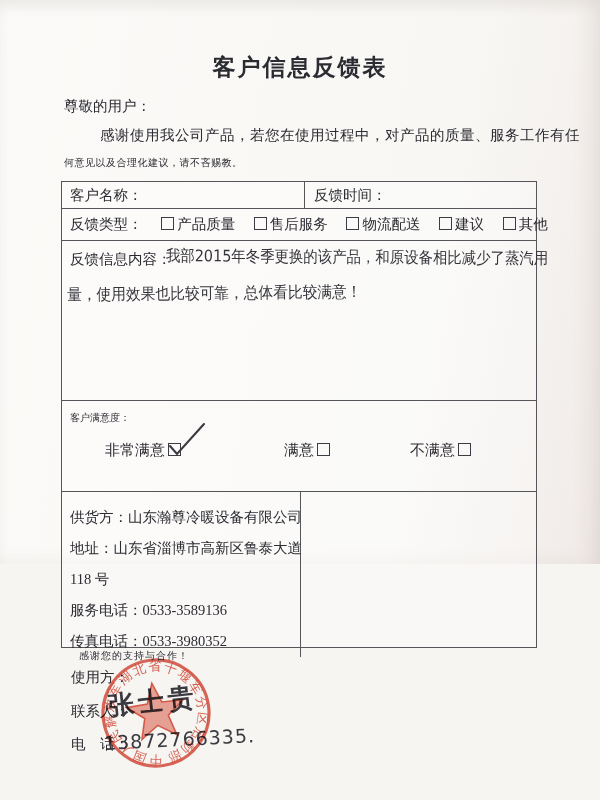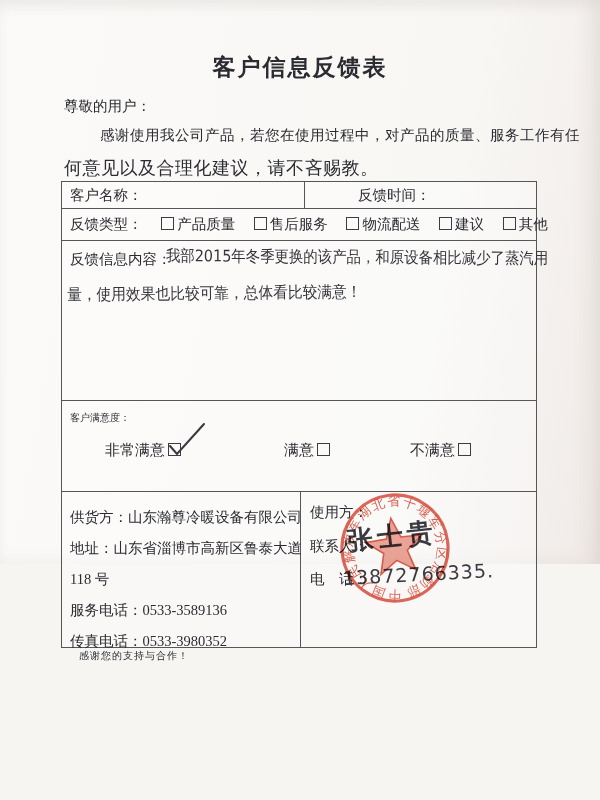--- a/index.html
+++ b/index.html
@@ -14,32 +14,32 @@
     position:relative;width:600px;height:564px;
     background:linear-gradient(100deg,#fbfaf8 0%,#f8f7f4 70%,#f1ece9 97%,#eee7e4 100%);
     box-shadow:inset -10px 0 18px rgba(170,150,140,.14), inset 0 8px 12px rgba(0,0,0,.03);
   }
   .title{
     position:absolute;top:52px;left:0;width:100%;
     text-align:center;font-size:23px;font-weight:bold;letter-spacing:2px;margin:0;
   }
   .salutation{position:absolute;left:64px;top:97px;font-size:14.5px;}
   .intro1{position:absolute;left:100px;top:126px;font-size:14.5px;letter-spacing:.5px;}
-  .intro2{position:absolute;left:64px;top:156px;font-size:18px;letter-spacing:.5px;}
+  .intro2{position:absolute;left:64px;top:156px;font-size:10px;letter-spacing:.5px;}
   .tbl{
     position:absolute;left:61px;top:181px;width:476px;height:467px;
     border:1px solid #55555a;box-sizing:border-box;background:rgba(255,255,255,.35);
   }
   .row{position:relative;box-sizing:border-box;border-bottom:1px solid #55555a;width:100%;}
   .row:last-child{border-bottom:none;}
-  .r1{height:27px;display:flex;gap:44px;}
+  .r1{height:27px;display:flex;}
   .r2{height:32px;}
   .r3{height:160px;}
   .r4{height:91px;}
-  .r5{height:155px;display:flex;}
+  .r5{height:155px;display:flex;flex-direction:column;}
   .cell{box-sizing:border-box;}
   .c-name{width:243px;border-right:1px solid #55555a;padding:4px 8px;font-size:14.5px;}
   .c-time{flex:1;padding:4px 9px;font-size:14.5px;}
   .typeline{position:absolute;left:8px;top:6px;font-size:14.5px;white-space:nowrap;}
   .typeline .opt{margin-left:15px;}
   .box{
     display:inline-block;width:11px;height:11px;border:1px solid #3c3c44;
     vertical-align:-1px;margin-right:3px;background:transparent;
   }
   .box.after{margin-right:0;margin-left:3px;}

